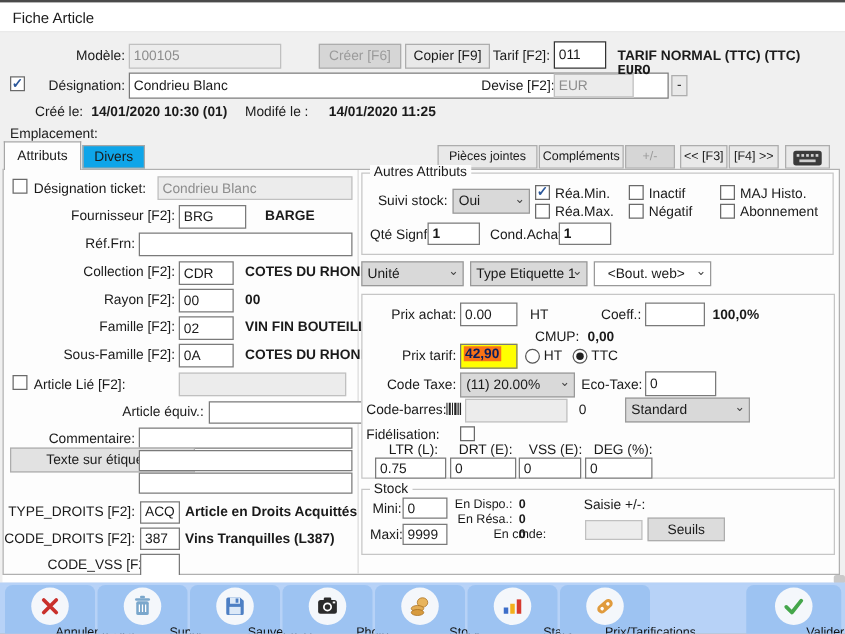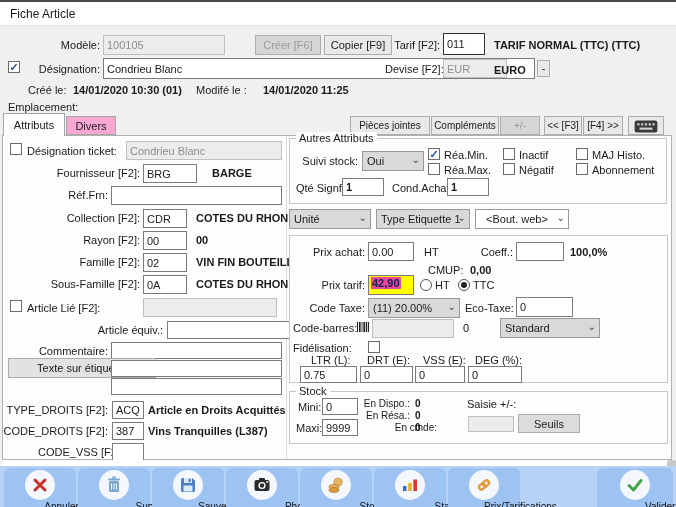--- a/index.html
+++ b/index.html
@@ -30,26 +30,26 @@
   .cb .tick{visibility:hidden;font-weight:700;}
   .cb.on .tick{visibility:visible;}
   .rad{position:absolute;width:12px;height:12px;border:1px solid #555;border-radius:50%;
        background:#fff;box-sizing:border-box;}
   .rad.on:after{content:"";position:absolute;left:2px;top:2px;width:6px;height:6px;
        border-radius:50%;background:#222;}
   .panel{left:2px;top:133px;width:670px;height:325px;background:#fdfdfd;border:1px solid #b0b0b0;box-sizing:border-box;}
   .vdiv{left:286px;top:134px;width:1px;height:323px;background:#dcdcdc;}
   .tab{position:absolute;box-sizing:border-box;border:1px solid #a6a6a6;text-align:center;}
   .tab.active{background:#fdfdfd;border-bottom:none;z-index:3;}
-  .tab.inactive{background:#f9a8d4;}
+  .tab.inactive{background:#0ea5e9;}
   .grp{position:absolute;border:1px solid #c6c6c6;box-sizing:border-box;background:#fdfdfd;}
   .legend{position:absolute;top:-7px;left:6px;background:#fdfdfd;padding:0 3px;white-space:nowrap;}
   .yellowin{position:absolute;box-sizing:border-box;border:1px solid #7a7a7a;background:#ffff00;
        padding:1px 2px;font-size:11px;}
-  .selhl{background:#ec4899;color:#0a1e5e;font-weight:700;padding:0 1px;}
+  .selhl{background:#f97316;color:#0a1e5e;font-weight:700;padding:0 1px;}
   .toolbar{left:0;top:464px;width:676px;height:43px;background:#b7d2f7;}
   .tbtn{position:absolute;top:466px;width:72px;height:45px;background:#9dc3f2;border-radius:6px;
         text-align:center;cursor:default;}
   .tbtn .circ{position:absolute;left:50%;top:2px;margin-left:-15px;width:30px;height:30px;
         border-radius:50%;background:#f4f7fb;}
   .tbtn .circ svg{position:absolute;left:5px;top:5px;}
   .tbtn .tlabel{position:absolute;top:33px;width:100%;font-size:10px;color:#111;white-space:nowrap;
         overflow:hidden;}
   .kb{padding:0;line-height:0;}
 </style>
@@ -68,21 +68,21 @@
   <div class="abs lblr" style="left:385px;top:37px;width:55px;">Tarif [F2]:</div>
   <input class="in focus" style="left: 443px; top: 31px; width: 42px; height: 22px;" readonly="" value="011">
   <div class="abs bd" style="left:494px;top:37px;">TARIF NORMAL (TTC) (TTC)</div>
 
   <span class="cb on" style="left:8px;top:59px;"><span class="tick">✓</span></span>
   <div class="abs lblr" style="left:30px;top:61px;width:70px;">Désignation:</div>
   <input class="in" style="left: 103px; top: 56px; width: 432px; height: 21px;" readonly="" value="Condrieu Blanc">
   <div class="btn" style="left:537px;top:58px;width:13px;height:17px;line-height:14px;">-</div>
   <div class="abs lblr" style="left:385px;top:61px;width:55px;">Devise [F2]:</div>
   <input class="in dis" style="left: 443px; top: 57px; width: 64px; height: 19px;" readonly="" value="EUR">
-  <div class="abs bd" style="left:494px;top:62px;">EURO</div>
+  <div class="abs bd" style="left:494px;top:49px;font-family:Liberation Mono, monospace;">EURO</div>
 
   <div class="abs lbl" style="left:28px;top:82px;">Créé le:</div>
   <div class="abs bd" style="left:73px;top:82px;">14/01/2020 10:30 (01)</div>
   <div class="abs lbl" style="left:196px;top:82px;">Modifé le :</div>
   <div class="abs bd" style="left:263px;top:82px;">14/01/2020 11:25</div>
 
   <div class="abs lbl" style="left:8px;top:99px;">Emplacement:</div>
 
   <div class="tab active" style="left:3px;top:111px;width:62px;height:23px;line-height:22px;">Attributs</div>
   <div class="tab inactive" style="left:66px;top:114px;width:50px;height:19px;line-height:18px;">Divers</div>

